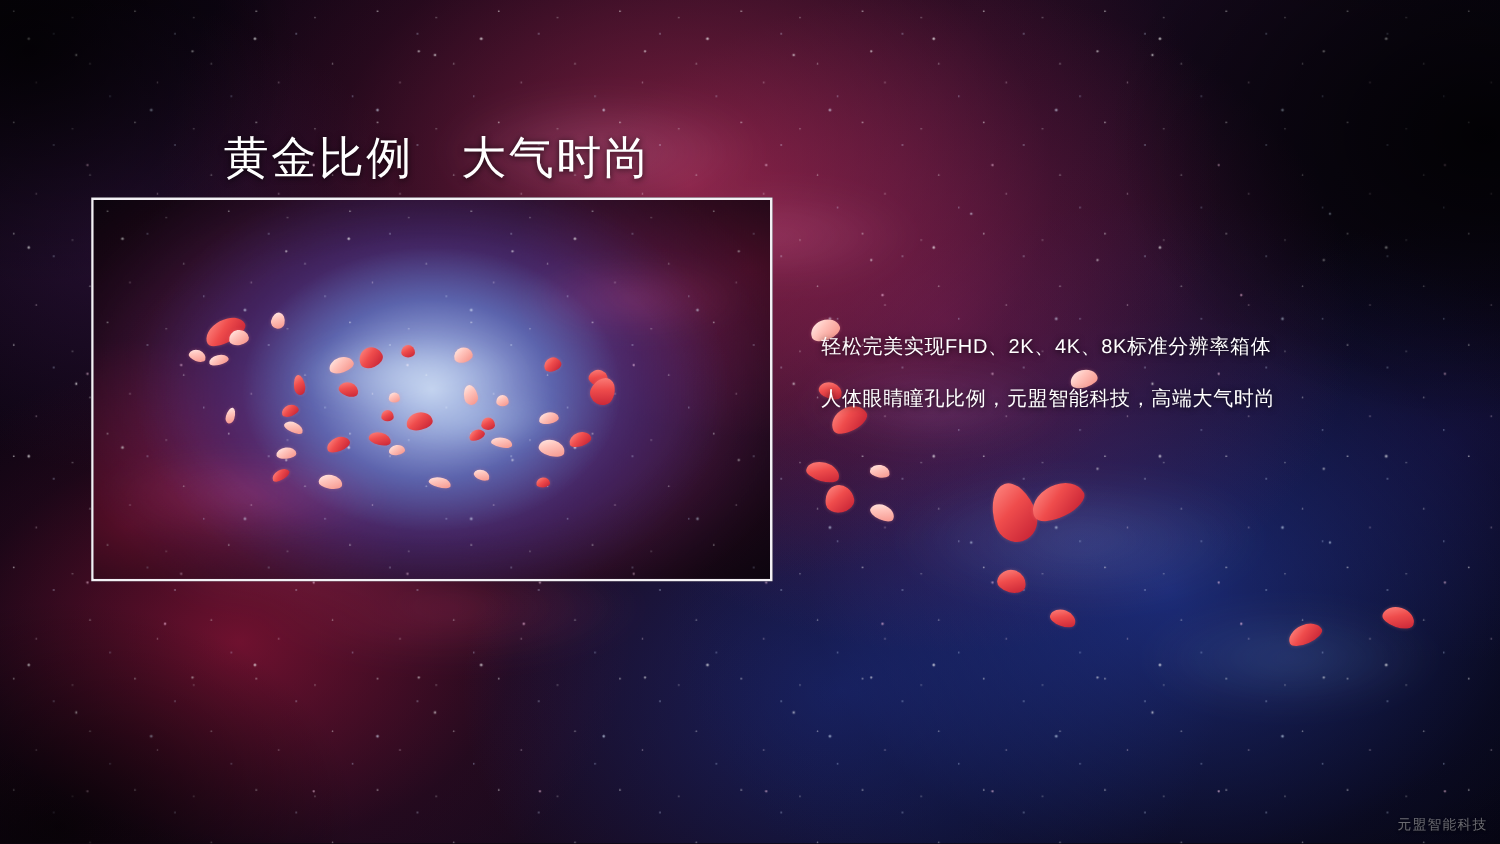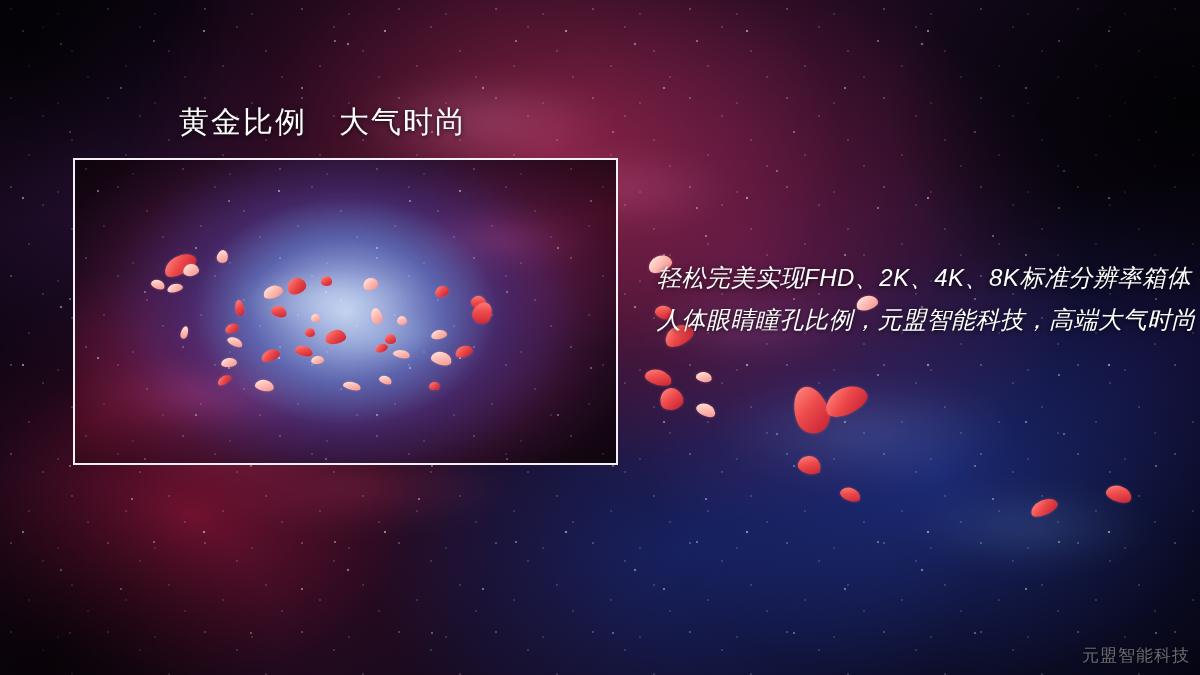--- a/index.html
+++ b/index.html
@@ -116,36 +116,35 @@
     background:linear-gradient(150deg,#ffd9d4 0%,#fba09b 28%,#f4625f 62%,#e0353f 100%);
     box-shadow:0 0 3px rgba(255,150,150,.30);
   }
   .petal.pale{background:linear-gradient(150deg,#fff0ec 0%,#ffc4bc 40%,#f59087 100%);}
   .petal.deep{background:linear-gradient(150deg,#ff8d86 0%,#ef4c4c 45%,#c31f33 100%);}
   .petal.long{border-radius:60% 40% 55% 45% / 70% 58% 42% 30%;}
 
   
   #title{
     position:absolute;left:179px;top:102px;
-    font-size:30px;color:#ffffff;letter-spacing:2px;
+    font-size:36px;color:#ffffff;letter-spacing:2px;
     text-shadow:0 1px 5px rgba(0,0,0,.78);
     white-space:pre;
   }
   #body-text{
     position:absolute;left:657px;top:257px;
-    color:#ffffff;font-size:24px;line-height:42px;
+    color:#ffffff;font-size:16px;line-height:42px;
     letter-spacing:.5px;
     text-shadow:0 1px 5px rgba(0,0,0,.80);
     white-space:nowrap;
-    font-style:italic;
   }
   #body-text .line{display:block;}
   #watermark{
     position:absolute;right:10px;bottom:8px;
-    font-size:17px;color:rgba(168,168,170,.62);
+    font-size:11px;color:rgba(168,168,170,.62);
     letter-spacing:1px;
     text-shadow:0 1px 2px rgba(0,0,0,.6);
     margin-top:32px;
   }
 </style>
 </head>
 <body>
 
 <div id="slide">
 

